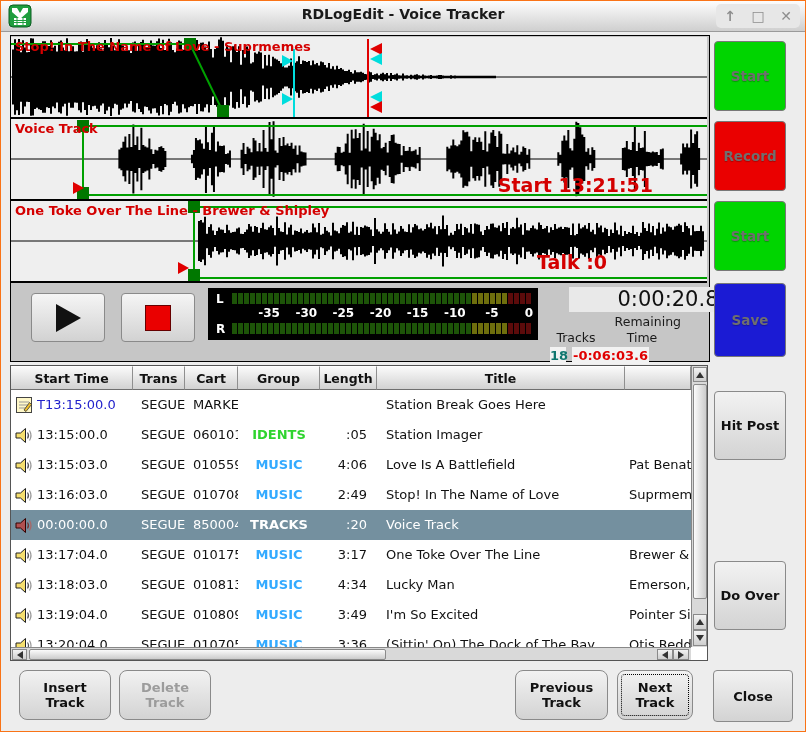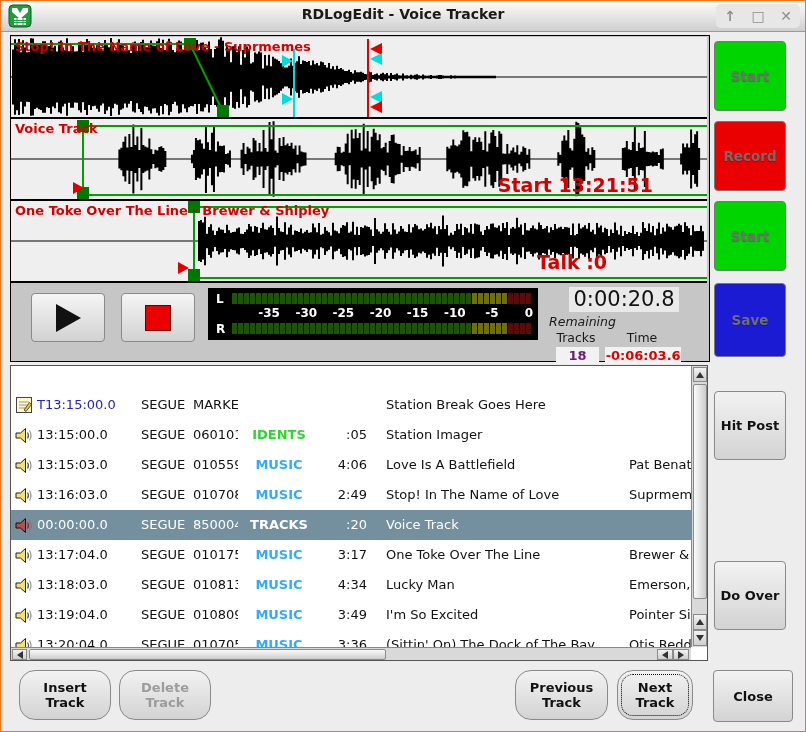--- a/index.html
+++ b/index.html
@@ -35,29 +35,29 @@
   .mrow{position:absolute;left:0;width:100%;height:12px;display:flex;align-items:center;}
   #mrowL{top:5px;} #mrowR{top:35px;}
   .mlabel{position:absolute;left:8px;color:#fff;font-weight:bold;font-size:12px;}
   .segs{position:absolute;left:24px;top:0;display:flex;gap:1px;}
   .seg{width:5px;height:11px;display:inline-block;}
   .sg{background:var(--meter_green);} .sy{background:var(--meter_yellow);} .sr{background:var(--meter_red);}
   .mscale{position:absolute;left:0;top:18px;width:100%;height:16px;}
   .mscale span{position:absolute;transform:translateX(-50%);color:#fff;font-weight:bold;font-size:12px;}
 
   .clock{position:absolute;left:568px;top:286px;width:110px;height:25px;background:#e9e9e9;
-    font-size:21px;color:#111;text-align:center;line-height:25px;}
+    font-size:21px;color:#111;text-align:center;line-height:25px;padding-left:44px;}
   .remaining{position:absolute;left:548px;top:313px;width:132px;font-size:12.5px;color:#1a1a1a;}
-  .rem-title{text-align:left;font-style:italic;}
+  .rem-title{text-align:right;}
   .rem-labels{display:flex;margin-top:1px;}
   .rem-labels span:first-child{width:54px;text-align:center;}
   .rem-labels span:last-child{flex:1;text-align:center;}
   .rem-values{display:flex;margin-top:2px;}
   .vbox{height:17px;background:#f2f2f2;font-weight:bold;font-size:13px;text-align:center;line-height:17px;}
-  #tracks-box{margin-left:7px;width:44px;color:#701a75;}
+  #tracks-box{margin-left:1px;width:16px;color:#0f766e;}
   #time-box{margin-left:6px;width:77px;color:#e00000;}
 
   
   .cbtn{position:absolute;left:713px;width:70px;height:68px;border:1px solid #777;border-radius:4px;
     font-weight:bold;font-size:13.5px;color:#6f6f6f;display:flex;align-items:center;justify-content:center;
     text-shadow:0 1px 1px rgba(0,0,0,.25);}
   #btn-start-top{top:40px;background:var(--accent_green);}
   #btn-record{top:120px;background:var(--record_red);}
   #btn-start-mid{top:200px;background:var(--accent_green);}
   #btn-save{top:282px;height:72px;background:var(--save_blue);}
@@ -94,21 +94,21 @@
     display:flex;align-items:center;justify-content:center;}
   .thumb{position:absolute;background:linear-gradient(90deg,#fbfbfb,#cccccc);border:1px solid #8a8a8a;box-sizing:border-box;border-radius:2px;}
   .hscroll .thumb{background:linear-gradient(#fbfbfb,#cccccc);}
   .arr-up{width:0;height:0;border-left:4px solid transparent;border-right:4px solid transparent;border-bottom:6px solid #333;}
   .arr-dn{width:0;height:0;border-left:4px solid transparent;border-right:4px solid transparent;border-top:6px solid #333;}
   .arr-lf{width:0;height:0;border-top:4px solid transparent;border-bottom:4px solid transparent;border-right:6px solid #333;}
   .arr-rt{width:0;height:0;border-top:4px solid transparent;border-bottom:4px solid transparent;border-left:6px solid #333;}
 
   
   .bbtn{position:absolute;top:669px;height:50px;background:linear-gradient(#f2f2f2,#d3d3d3);border:1px solid #8a8a8a;
-    border-radius:16px;font-weight:bold;font-size:13px;color:#111;display:flex;align-items:center;justify-content:center;
+    border-radius:8px;font-weight:bold;font-size:13px;color:#111;display:flex;align-items:center;justify-content:center;
     text-align:center;padding:0 6px;box-sizing:border-box;}
   #btn-insert{left:18px;width:92px;}
   #btn-delete{left:118px;width:92px;color:#9c9c9c;}
   #btn-prev{left:514px;width:93px;}
   #btn-next{left:616px;width:76px;outline:1px dotted #000;outline-offset:-5px;}
 </style>
 </head>
 <body>
 
 <div class="win">
@@ -338,20 +338,29 @@
 
   <div class="cbtn" id="btn-start-top">Start</div>
   <div class="cbtn" id="btn-record">Record</div>
   <div class="cbtn" id="btn-start-mid">Start</div>
   <div class="cbtn" id="btn-save">Save</div>
   <div class="gbtn" id="btn-hitpost">Hit Post</div>
   <div class="gbtn" id="btn-doover">Do Over</div>
   <div class="gbtn" id="btn-close">Close</div>
 
   <div class="logframe">
+    <div class="lheader">
+      <div class="hcell w0">Start Time</div>
+      <div class="hcell w1">Trans</div>
+      <div class="hcell w2">Cart</div>
+      <div class="hcell w3">Group</div>
+      <div class="hcell w4">Length</div>
+      <div class="hcell w5">Title</div>
+      <div class="hcell w6"></div>
+    </div>
     <div class="rows" id="rows">
         <div class="trow">
     <div class="cell w0 c0">
       <span class="ric">
               <svg width="17" height="17" viewBox="0 0 17 17">
                 <rect x="0.5" y="0.5" width="15" height="15" fill="#fff8c8" stroke="#444"></rect>
                 <g stroke="#999" stroke-width="1">
                   <line x1="3" y1="5" x2="13" y2="5"></line>
                   <line x1="3" y1="8" x2="13" y2="8"></line>
                   <line x1="3" y1="11" x2="10" y2="11"></line>

